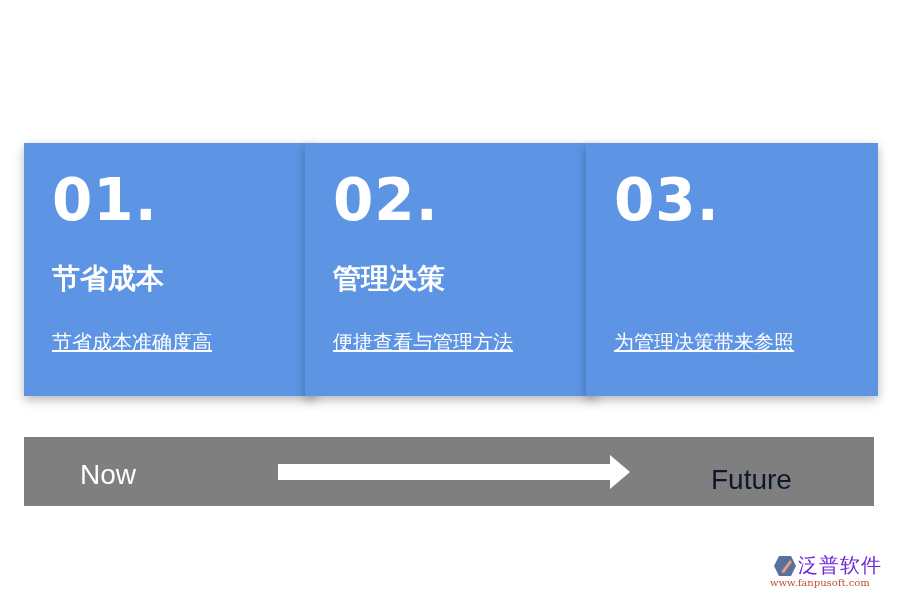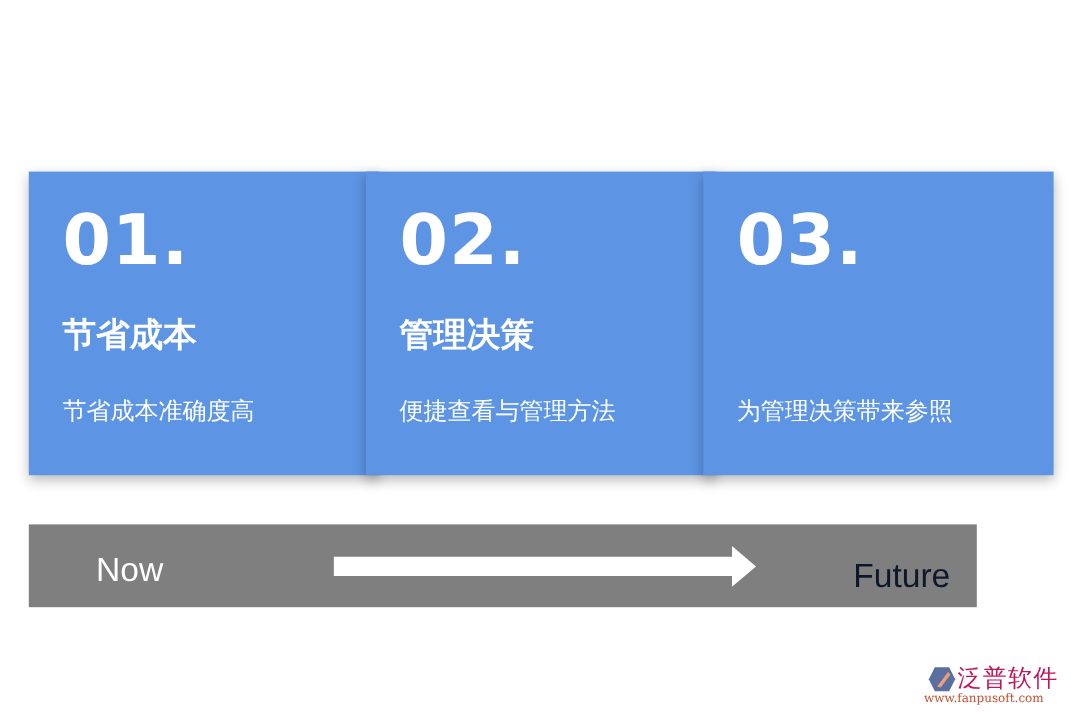--- a/index.html
+++ b/index.html
@@ -3,29 +3,29 @@
 <meta charset="utf-8">
 <style>
   html, body { margin:0; padding:0; }
   body { width:900px; height:600px; background:#ffffff; position:relative; overflow:hidden;
          font-family: "DejaVu Sans", "Liberation Sans", sans-serif; }
   .card { position:absolute; top:143px; width:292px; height:253px; background:#5d95e4;
           box-shadow: 0 4px 10px rgba(0,0,0,0.28); color:#fff; }
   .card .num { position:absolute; left:28px; top:22px; font-size:58px; font-weight:bold;
                letter-spacing:1px; line-height:70px; font-family:"DejaVu Sans", sans-serif; }
   .card .title { position:absolute; left:28px; top:118px; font-size:28px; font-weight:bold; line-height:36px; }
-  .card .desc { position:absolute; left:28px; top:185px; font-size:20px; line-height:28px; }
-  .bar { position:absolute; left:24px; top:437px; width:790px; height:69px; background:#7f7f7f; }
+  .card .desc { position:absolute; left:28px; top:185px; font-size:20px; line-height:28px;text-decoration:underline; }
+  .bar { position:absolute; left:24px; top:437px; width:850px; height:69px; background:#7f7f7f; }
   .bar .now { position:absolute; left:56px; top:22px; color:#fff; font-size:28px;
               font-family:"Liberation Sans", sans-serif; }
   .bar .future { position:absolute; left:687px; top:27px; color:#0f172a; font-size:28px;
                  font-family:"Liberation Sans", sans-serif; }
   .bar .arrow { position:absolute; left:254px; top:18px; width:352px; height:34px; }
   .logo { position:absolute; left:770px; top:553px; width:125px; height:40px; }
-  .logo .brand { position:absolute; left:28px; top:0; font-size:20px; color:#be185d; line-height:24px; letter-spacing:1px; }
+  .logo .brand { position:absolute; left:28px; top:0; font-size:20px; color:#6d28d9; line-height:24px; letter-spacing:1px; }
   .logo .url { position:absolute; left:0; top:24px; font-size:10px; color:#c0502e;
                font-family:"DejaVu Serif", serif; white-space:nowrap; }
   .logo .mark { position:absolute; left:3px; top:2px; width:24px; height:22px; }
 </style>
 </head>
 <body>
 
 <div class="card" style="left:24px">
   <div class="num">01.</div>
   <div class="title">节省成本</div>

